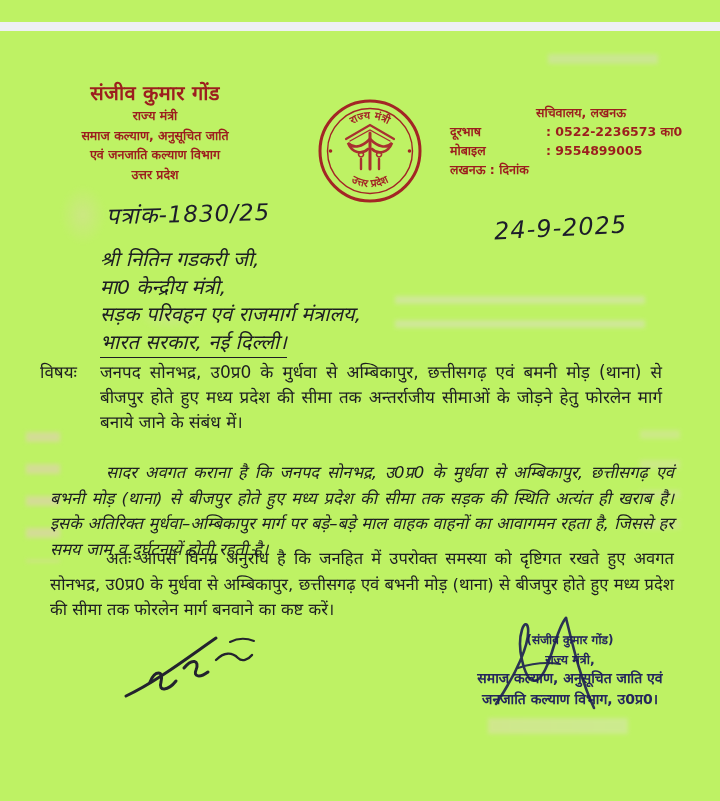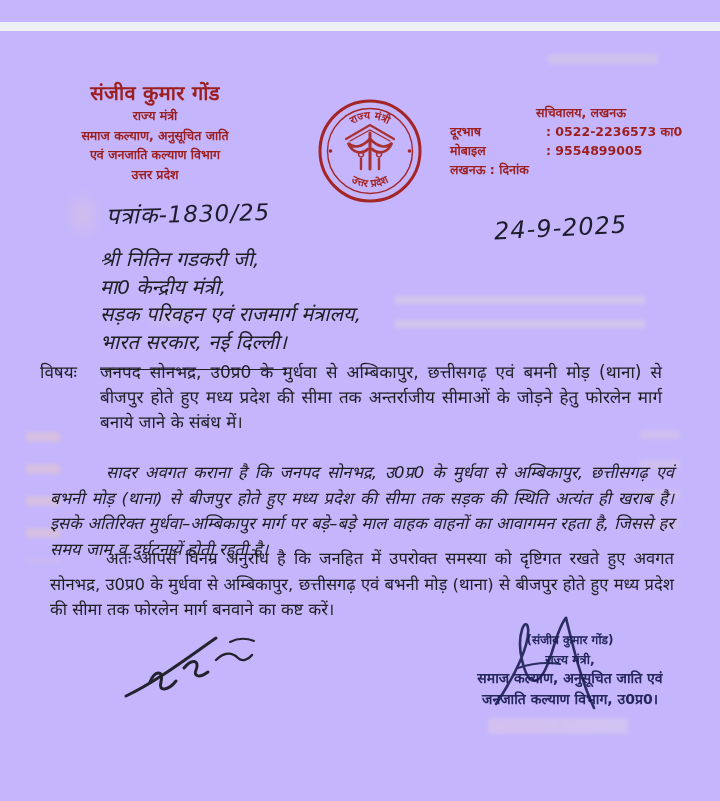--- a/index.html
+++ b/index.html
@@ -5,21 +5,21 @@
   * { margin:0; padding:0; box-sizing:border-box; }
   html,body { width:720px; height:801px; }
   body {
     font-family:"DejaVu Sans", sans-serif;
     background:#ffffff;
     position:relative;
     overflow:hidden;
   }
   .paper {
     position:absolute; inset:0;
-    background:#c4b5fd;
+    background:#bef264;
   }
   .topband {
     position:absolute; left:0; top:22px; width:720px; height:9px;
     background:#eef0f4;
   }
 
   
   .hdr-left {
     position:absolute; left:42px; top:80px; width:226px;
     text-align:center; color:#9c1e1e;
@@ -51,21 +51,21 @@
   .hand-date {
     position:absolute; left:494px; top:214px;
     font-size:24px; transform:rotate(-3deg);
   }
 
   
   .recipient {
     position:absolute; left:100px; top:246px;
     font-size:20px; line-height:27.5px; color:#1d1e22; font-weight:500;font-style:italic;
   }
-  .recipient .u { border-bottom:1.5px solid #1d1e22; padding-bottom:15px; }
+  .recipient .u { border-bottom:1.5px solid #1d1e22; padding-bottom:3px; }
 
   
   .subject {
     position:absolute; left:40px; top:360px; width:622px;
     font-size:17px; line-height:25px; color:#1d1e22; font-weight:400;
     text-align:justify;
   }
   .subject .sub-label { position:absolute; left:0; top:0; }
   .subject .sub-text { display:block; padding-left:60px; }
 

